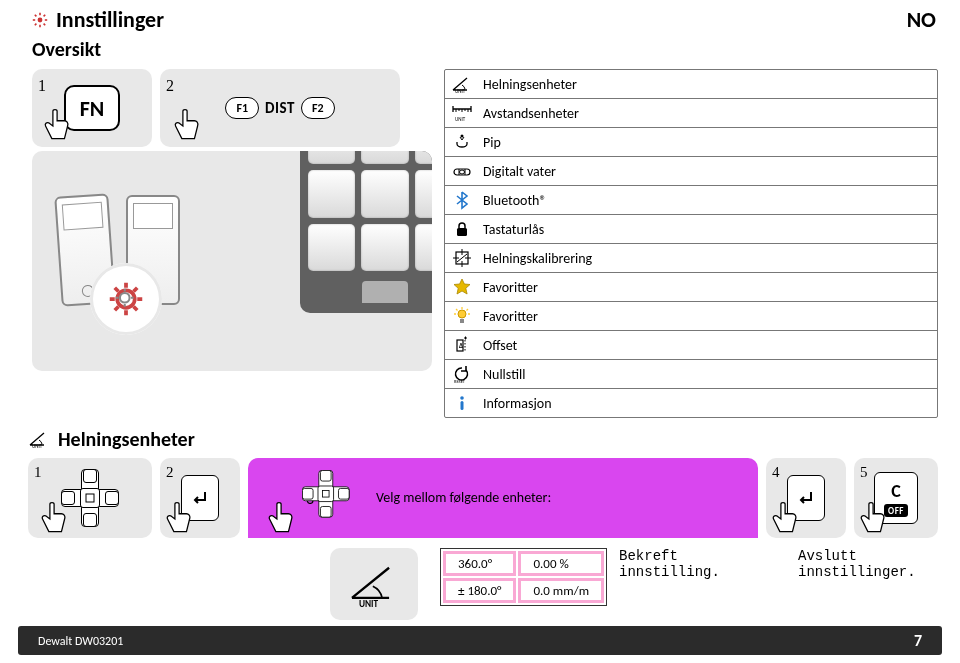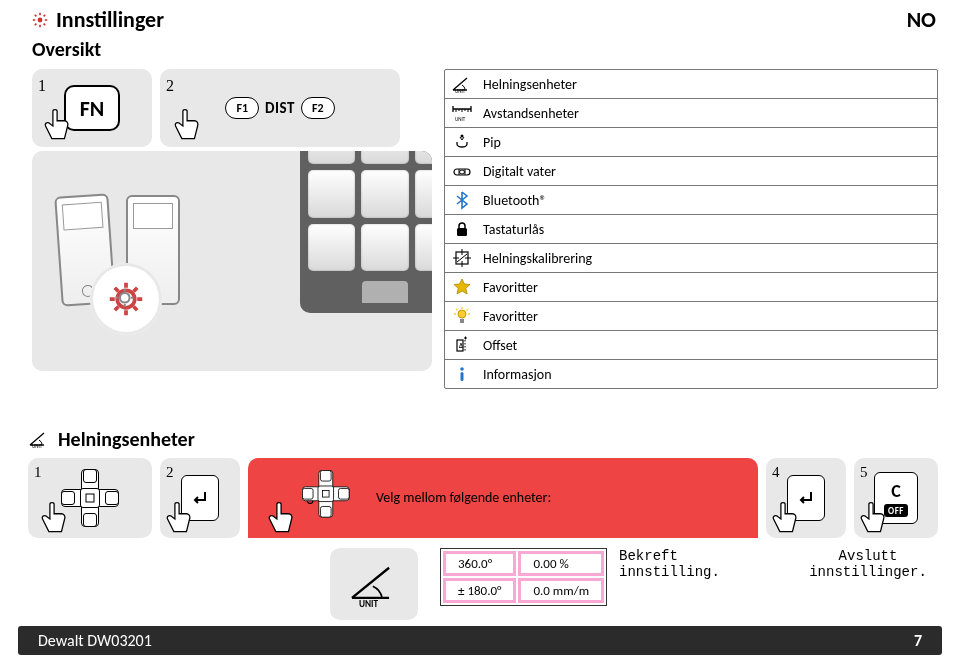--- a/index.html
+++ b/index.html
@@ -61,21 +61,21 @@
   .section2-head .heading-icon { width:22px; height:20px; }
   .section2-head h2 { font-size:20px; font-weight:700; }
 
   
   .steps2 { display:flex; gap:8px; padding: 3px 22px 8px 28px; align-items:stretch; }
   .mini-panel { background:#e8e8e8; border-radius:10px; position:relative; display:flex; align-items:center; justify-content:center; }
   .mini-panel .num { position:absolute; left:6px; top:6px; font-size:15px; font-family: Georgia, serif; }
   .sz1 { width:124px; height:80px; }
   .sz-enter { width:80px; height:80px; }
   .select-block { flex:1; height:80px; display:flex; flex-direction:column; }
-  .select-block .top { background:#ef4444; border-radius:10px 10px 0 0; flex:1; position:relative; display:flex; align-items:center; justify-content:flex-start; padding-left:58px; }
+  .select-block .top { background:#d946ef; border-radius:10px 10px 0 0; flex:1; position:relative; display:flex; align-items:center; justify-content:flex-start; padding-left:58px; }
   .select-block .top .txt { font-size:14px; line-height:1.2; }
   .sz-c { width:84px; height:80px; }
 
   
   .dpad { position:relative; width:58px; height:58px; }
   .dpad .arm { position:absolute; background:#fff; border:1.5px solid #000; }
   .dpad .h { top:20px; left:0; width:58px; height:18px; border-radius:4px; }
   .dpad .v { left:20px; top:0; width:18px; height:58px; border-radius:4px; }
   .dpad .btn { position:absolute; width:14px; height:14px; border:1.5px solid #000; border-radius:3px; background:#fff; }
   .dpad .up { top:0; left:22px; }
@@ -89,25 +89,25 @@
   .c-key .C { font-weight:900; font-size:18px; }
   .c-key .off { background:#000; color:#fff; font-size:9px; font-weight:900; padding:1px 4px; border-radius:3px; letter-spacing:0.5px; }
 
   
   .bottom-row { display:flex; gap:12px; padding: 2px 22px 6px 28px; align-items:flex-start; }
   .unit-icon-box { background:#e8e8e8; border-radius:10px; width:88px; height:72px; display:flex; align-items:center; justify-content:center; }
   .spacer-left { width:400px; display:flex; justify-content:flex-end; padding-right:10px; }
   .units-table { border:1px solid #333; }
   .units-table tr td { border:3px solid #f9a8d4; padding:2px 12px; font-size:13px; text-align:left; min-width:60px; }
   .caption { font-size:14px; flex:1;font-family:Liberation Mono, monospace; }
-  .caption.last { flex:0 0 140px;text-align:center; }
+  .caption.last { flex:0 0 140px; }
 
   
   .footer { background:#2b2b2b; color:#fff; display:flex; justify-content:space-between; align-items:center; padding:5px 20px; margin: 0 18px 8px 18px; border-radius:3px; }
-  .footer .prod { font-size:16px; }
+  .footer .prod { font-size:12px; }
   .footer .pg { font-size:16px; font-weight:700; }
 
   
   svg { display:block; }
 </style>
 </head>
 <body>
 
 <div class="header">
   <div class="header-left">
@@ -319,20 +319,30 @@
               <text x="8" y="13" font-size="7" font-weight="bold">Δ</text>
               <line x1="14" y1="5" x2="14" y2="16" stroke="#000" stroke-dasharray="1.5 1.5"></line>
               <path d="M13 3 h3 M14.5 1.5 v3" stroke="#000"></path>
             </svg>
           </span>
         <span class="lbl">Offset</span>
       </div>
       <div class="settings-row">
         <span class="ico">
             <svg viewBox="0 0 22 20">
+              <path d="M15 6 a6 6 0 1 1 -4 -2" fill="none" stroke="#000" stroke-width="1.6"></path>
+              <path d="M15 2 v5 h-5" fill="none" stroke="#000" stroke-width="1.6"></path>
+              <text x="3" y="19" font-size="4.5">RESET</text>
+            </svg>
+          </span>
+        <span class="lbl">Nullstill</span>
+      </div>
+      <div class="settings-row">
+        <span class="ico">
+            <svg viewBox="0 0 22 20">
               <circle cx="11" cy="5" r="1.8" fill="#2277cc"></circle>
               <rect x="9.5" y="8" width="3" height="9" rx="1.5" fill="#2277cc"></rect>
             </svg>
           </span>
         <span class="lbl">Informasjon</span>
       </div>
     </div>
   </div>
 </div>
 

